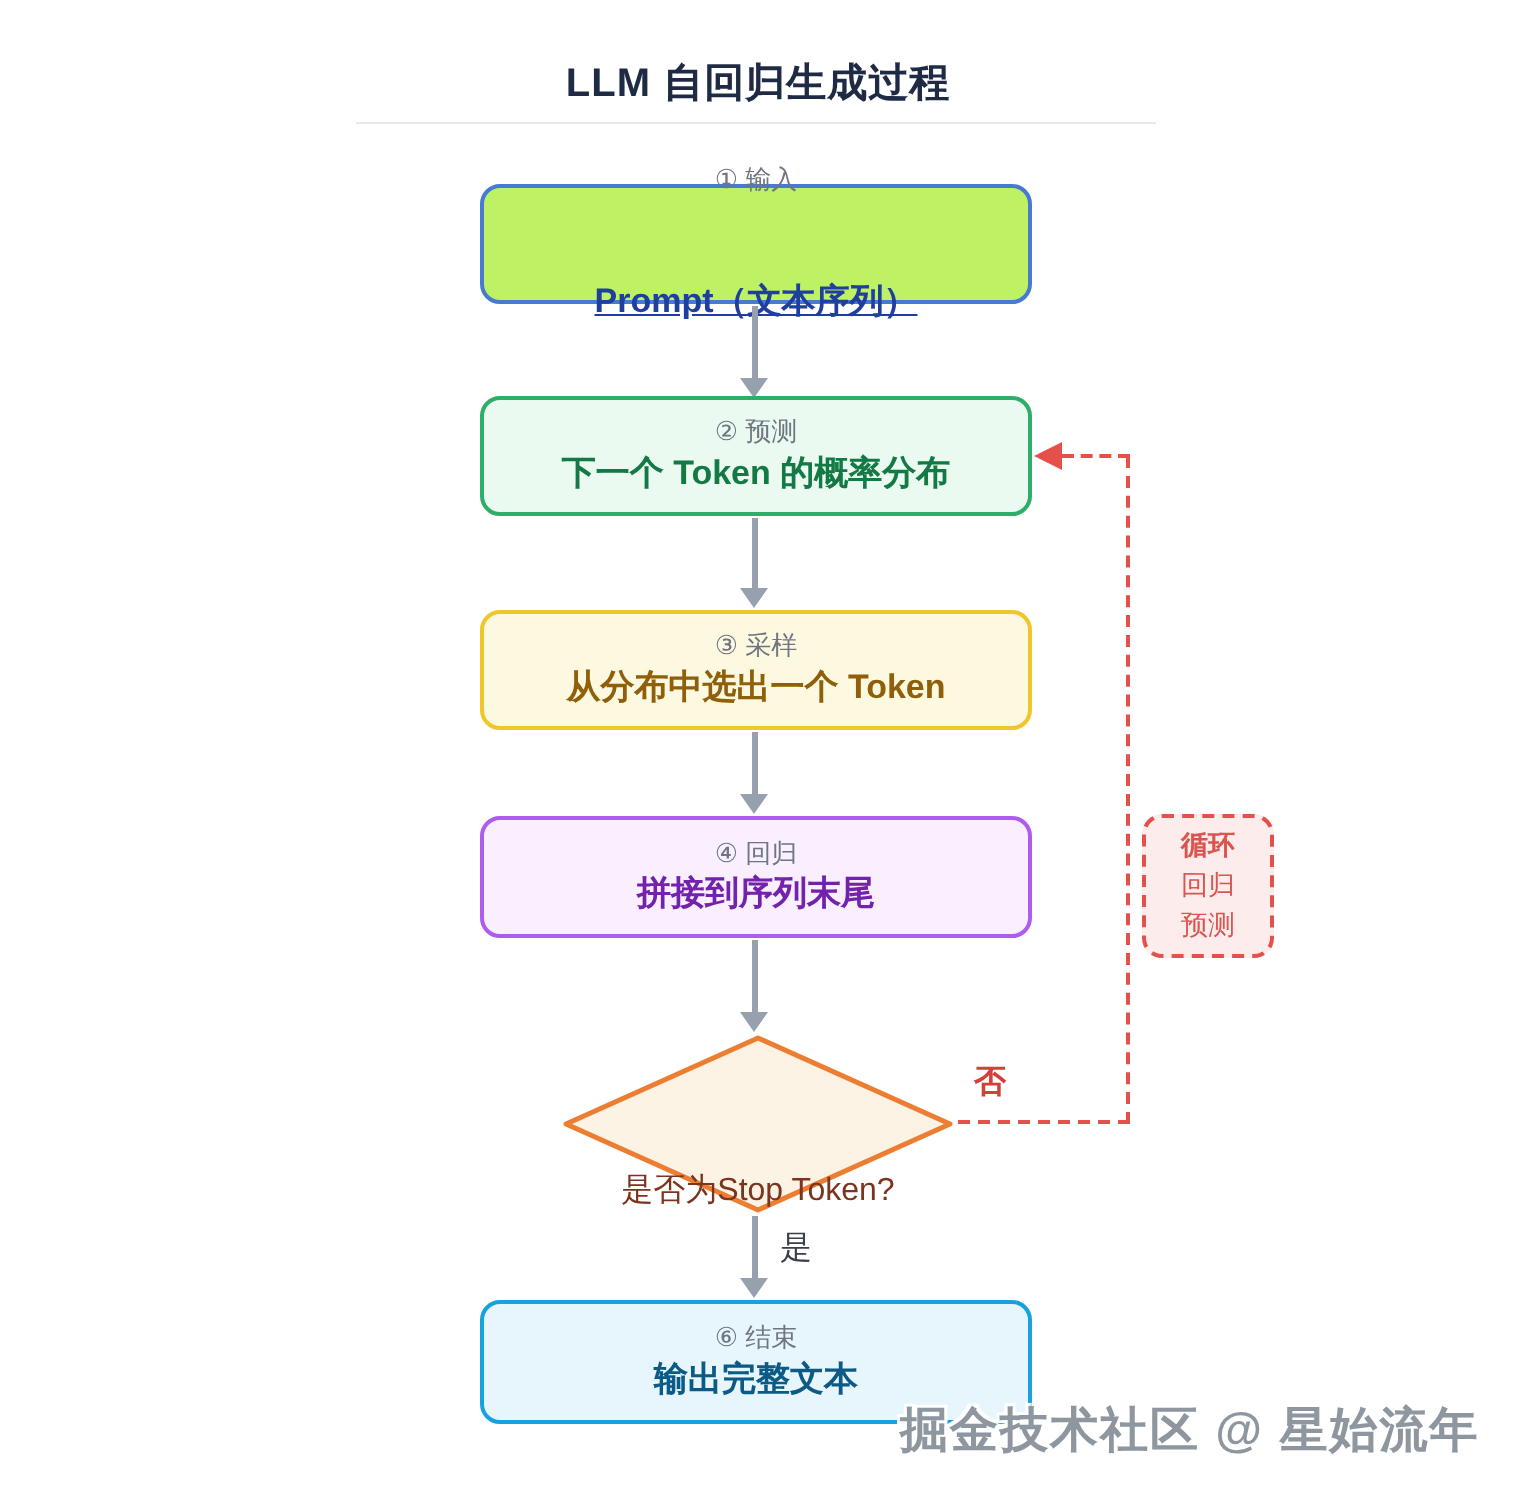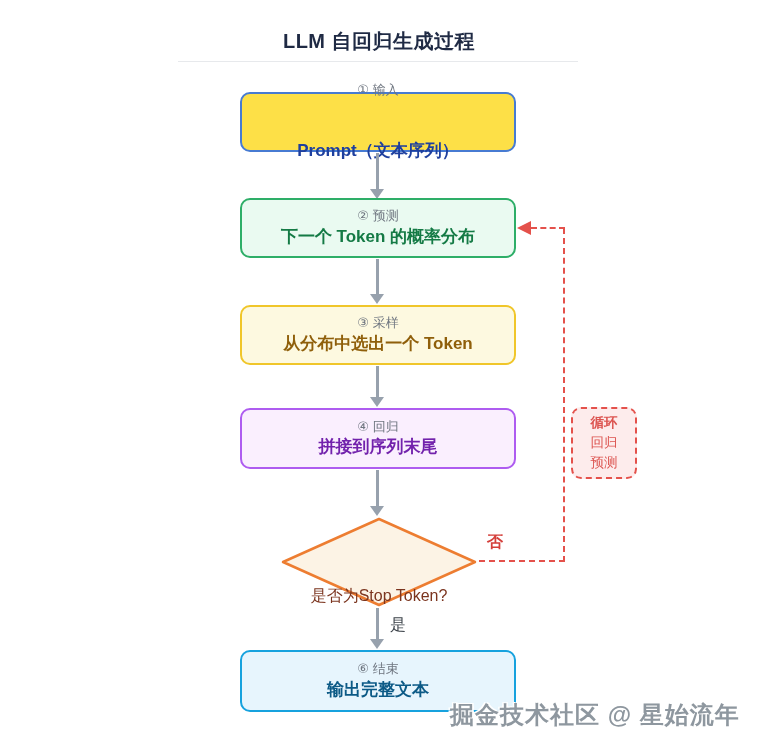--- a/index.html
+++ b/index.html
@@ -52,23 +52,23 @@
   }
 </style>
 </head>
 <body>
 
 <div class="canvas">
 
   <h1 class="title">LLM 自回归生成过程</h1>
   <div class="divider"></div>
 
-  <div class="node" style="top: 92px; height: 60px; border-color: rgb(71, 123, 210); background-color: #fde047; gap: 40px;">
+  <div class="node" style="top: 92px; height: 60px; border-color: rgb(71, 123, 210); background-color: #bef264; gap: 40px;">
     <div class="step">① 输入</div>
-    <div class="label" style="color: rgb(30, 63, 158);">Prompt（文本序列）</div>
+    <div class="label" style="color: rgb(30, 63, 158); text-decoration: underline;">Prompt（文本序列）</div>
   </div>
 
   <div class="varrow" style="left:370px;top:153px;height:46px">
     <i class="shaft"></i>
     <i class="head"></i>
   </div>
 
   <div class="node" style="top: 198px; height: 60px; border-color: rgb(46, 174, 104); background-color: rgb(234, 250, 241);">
     <div class="step">② 预测</div>
     <div class="label" style="color: rgb(20, 122, 69); text-align: center;">下一个 Token 的概率分布</div>

